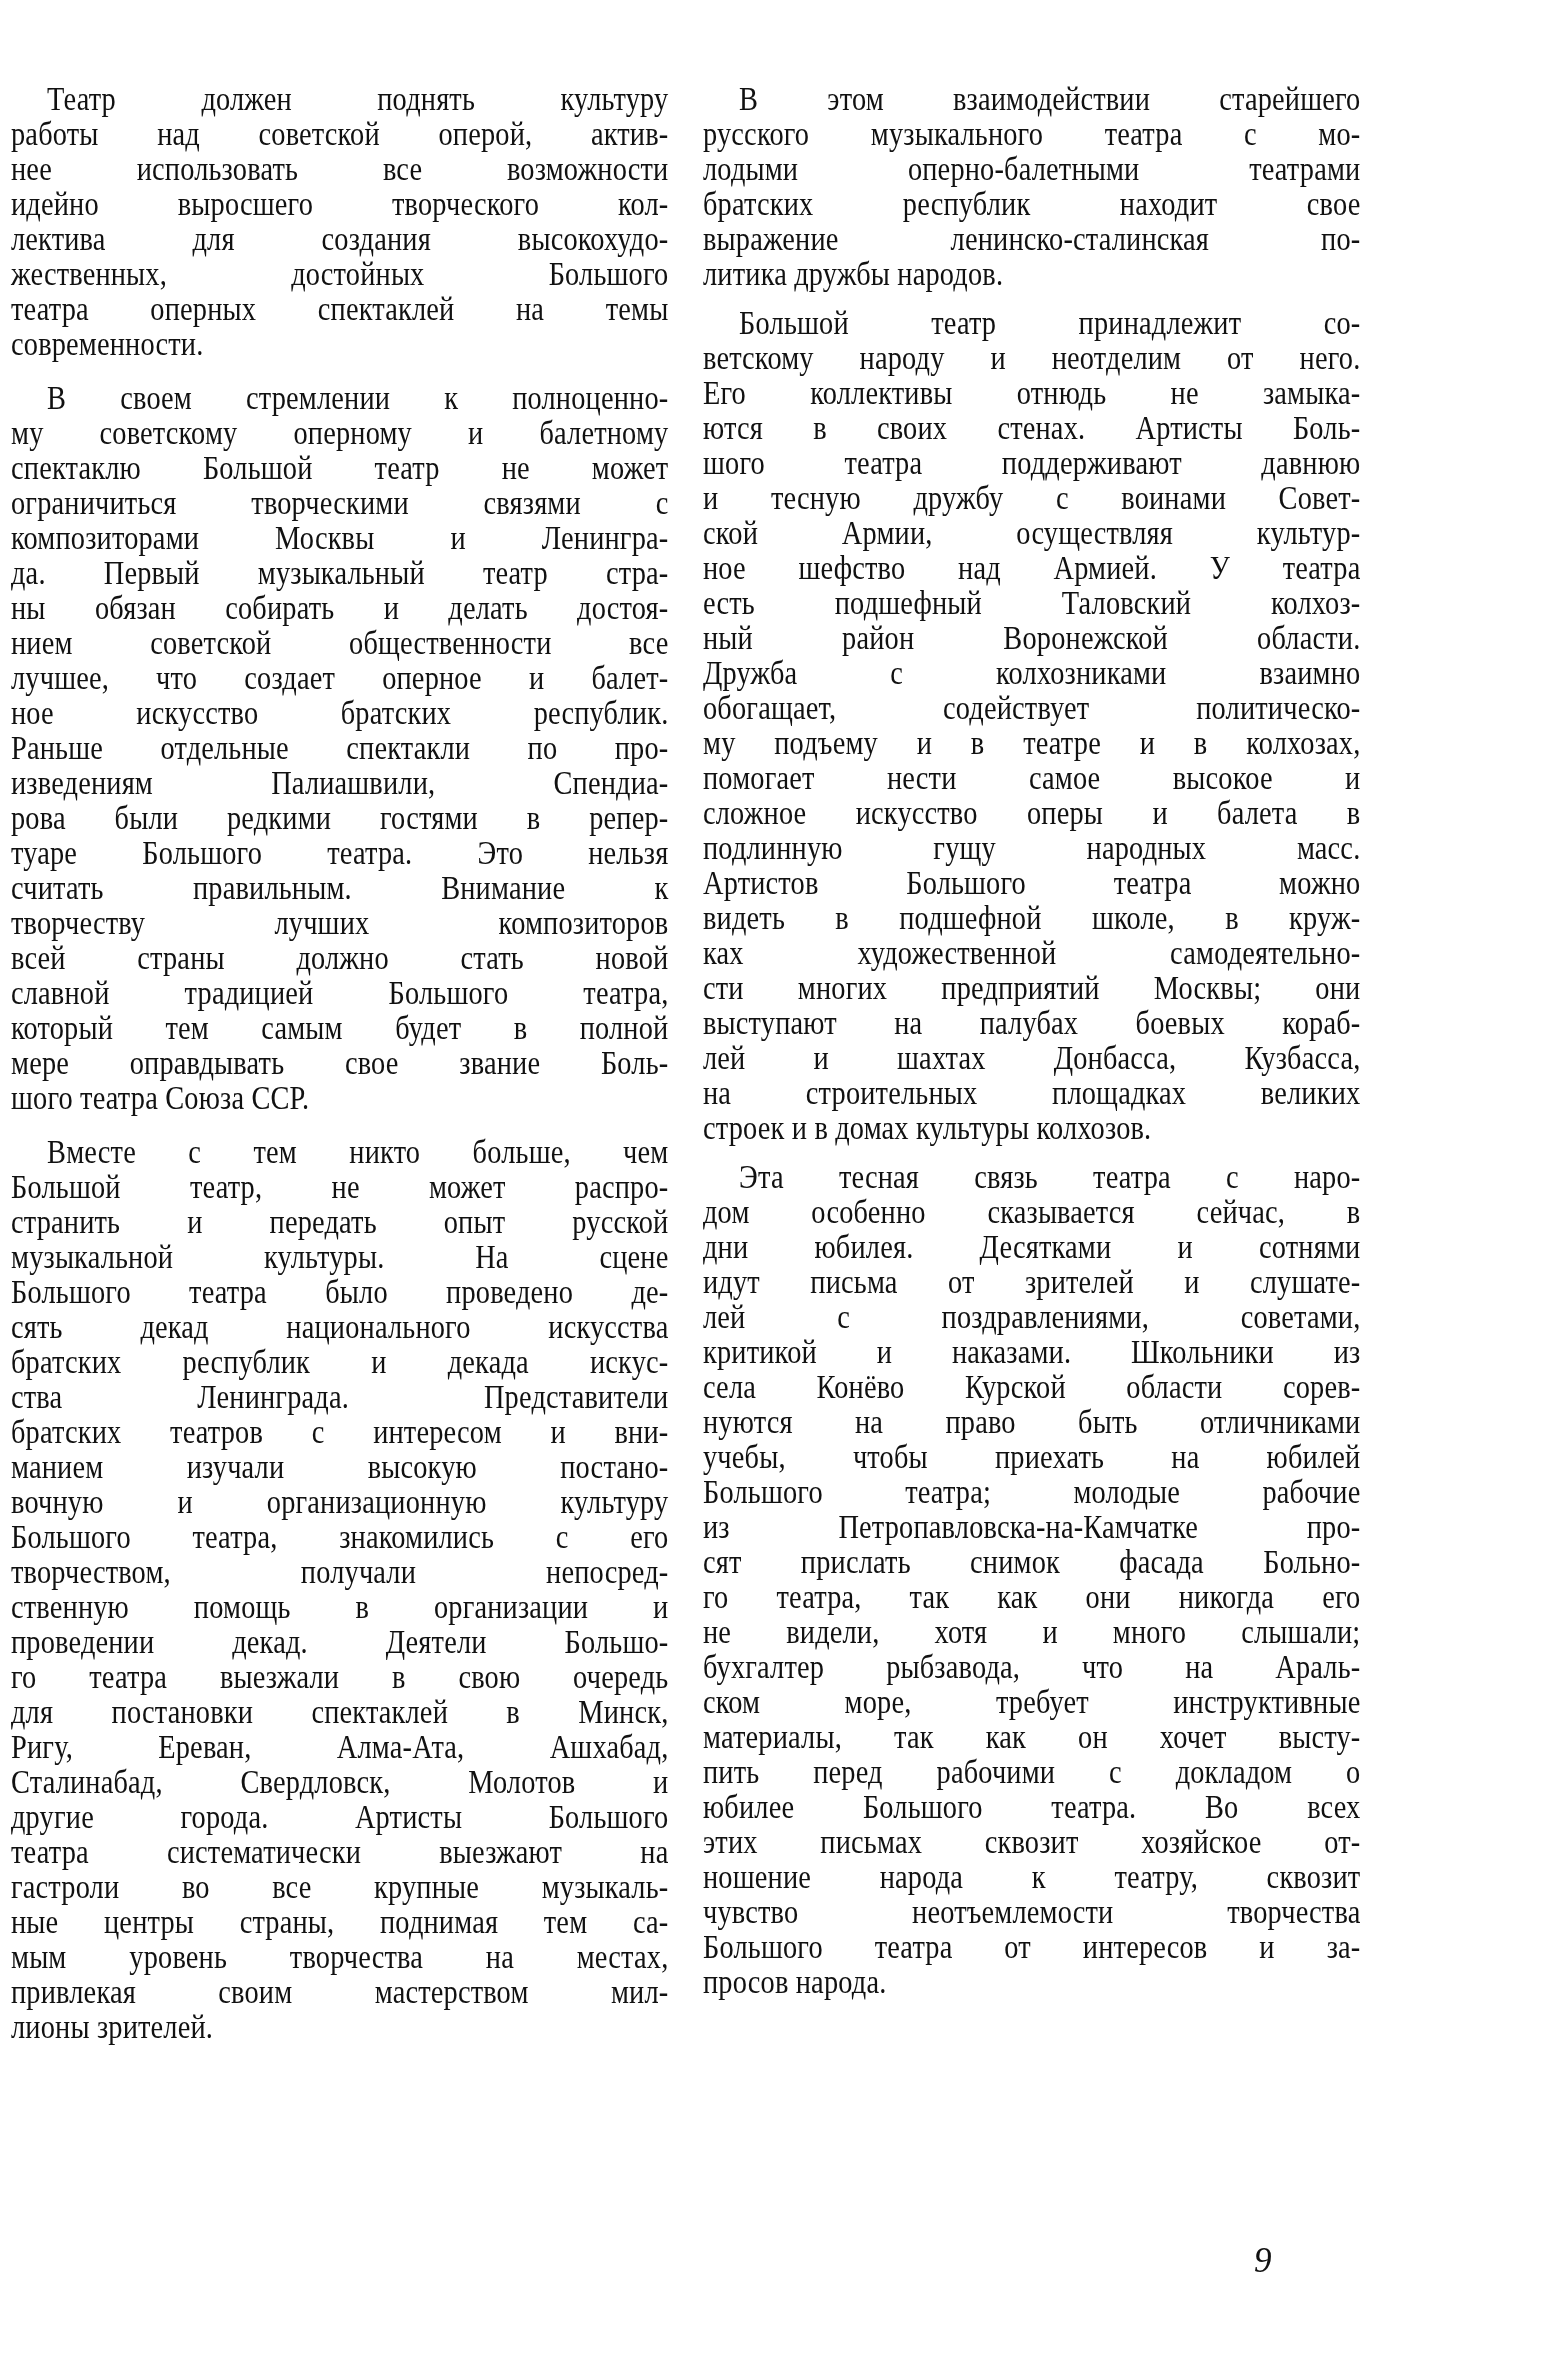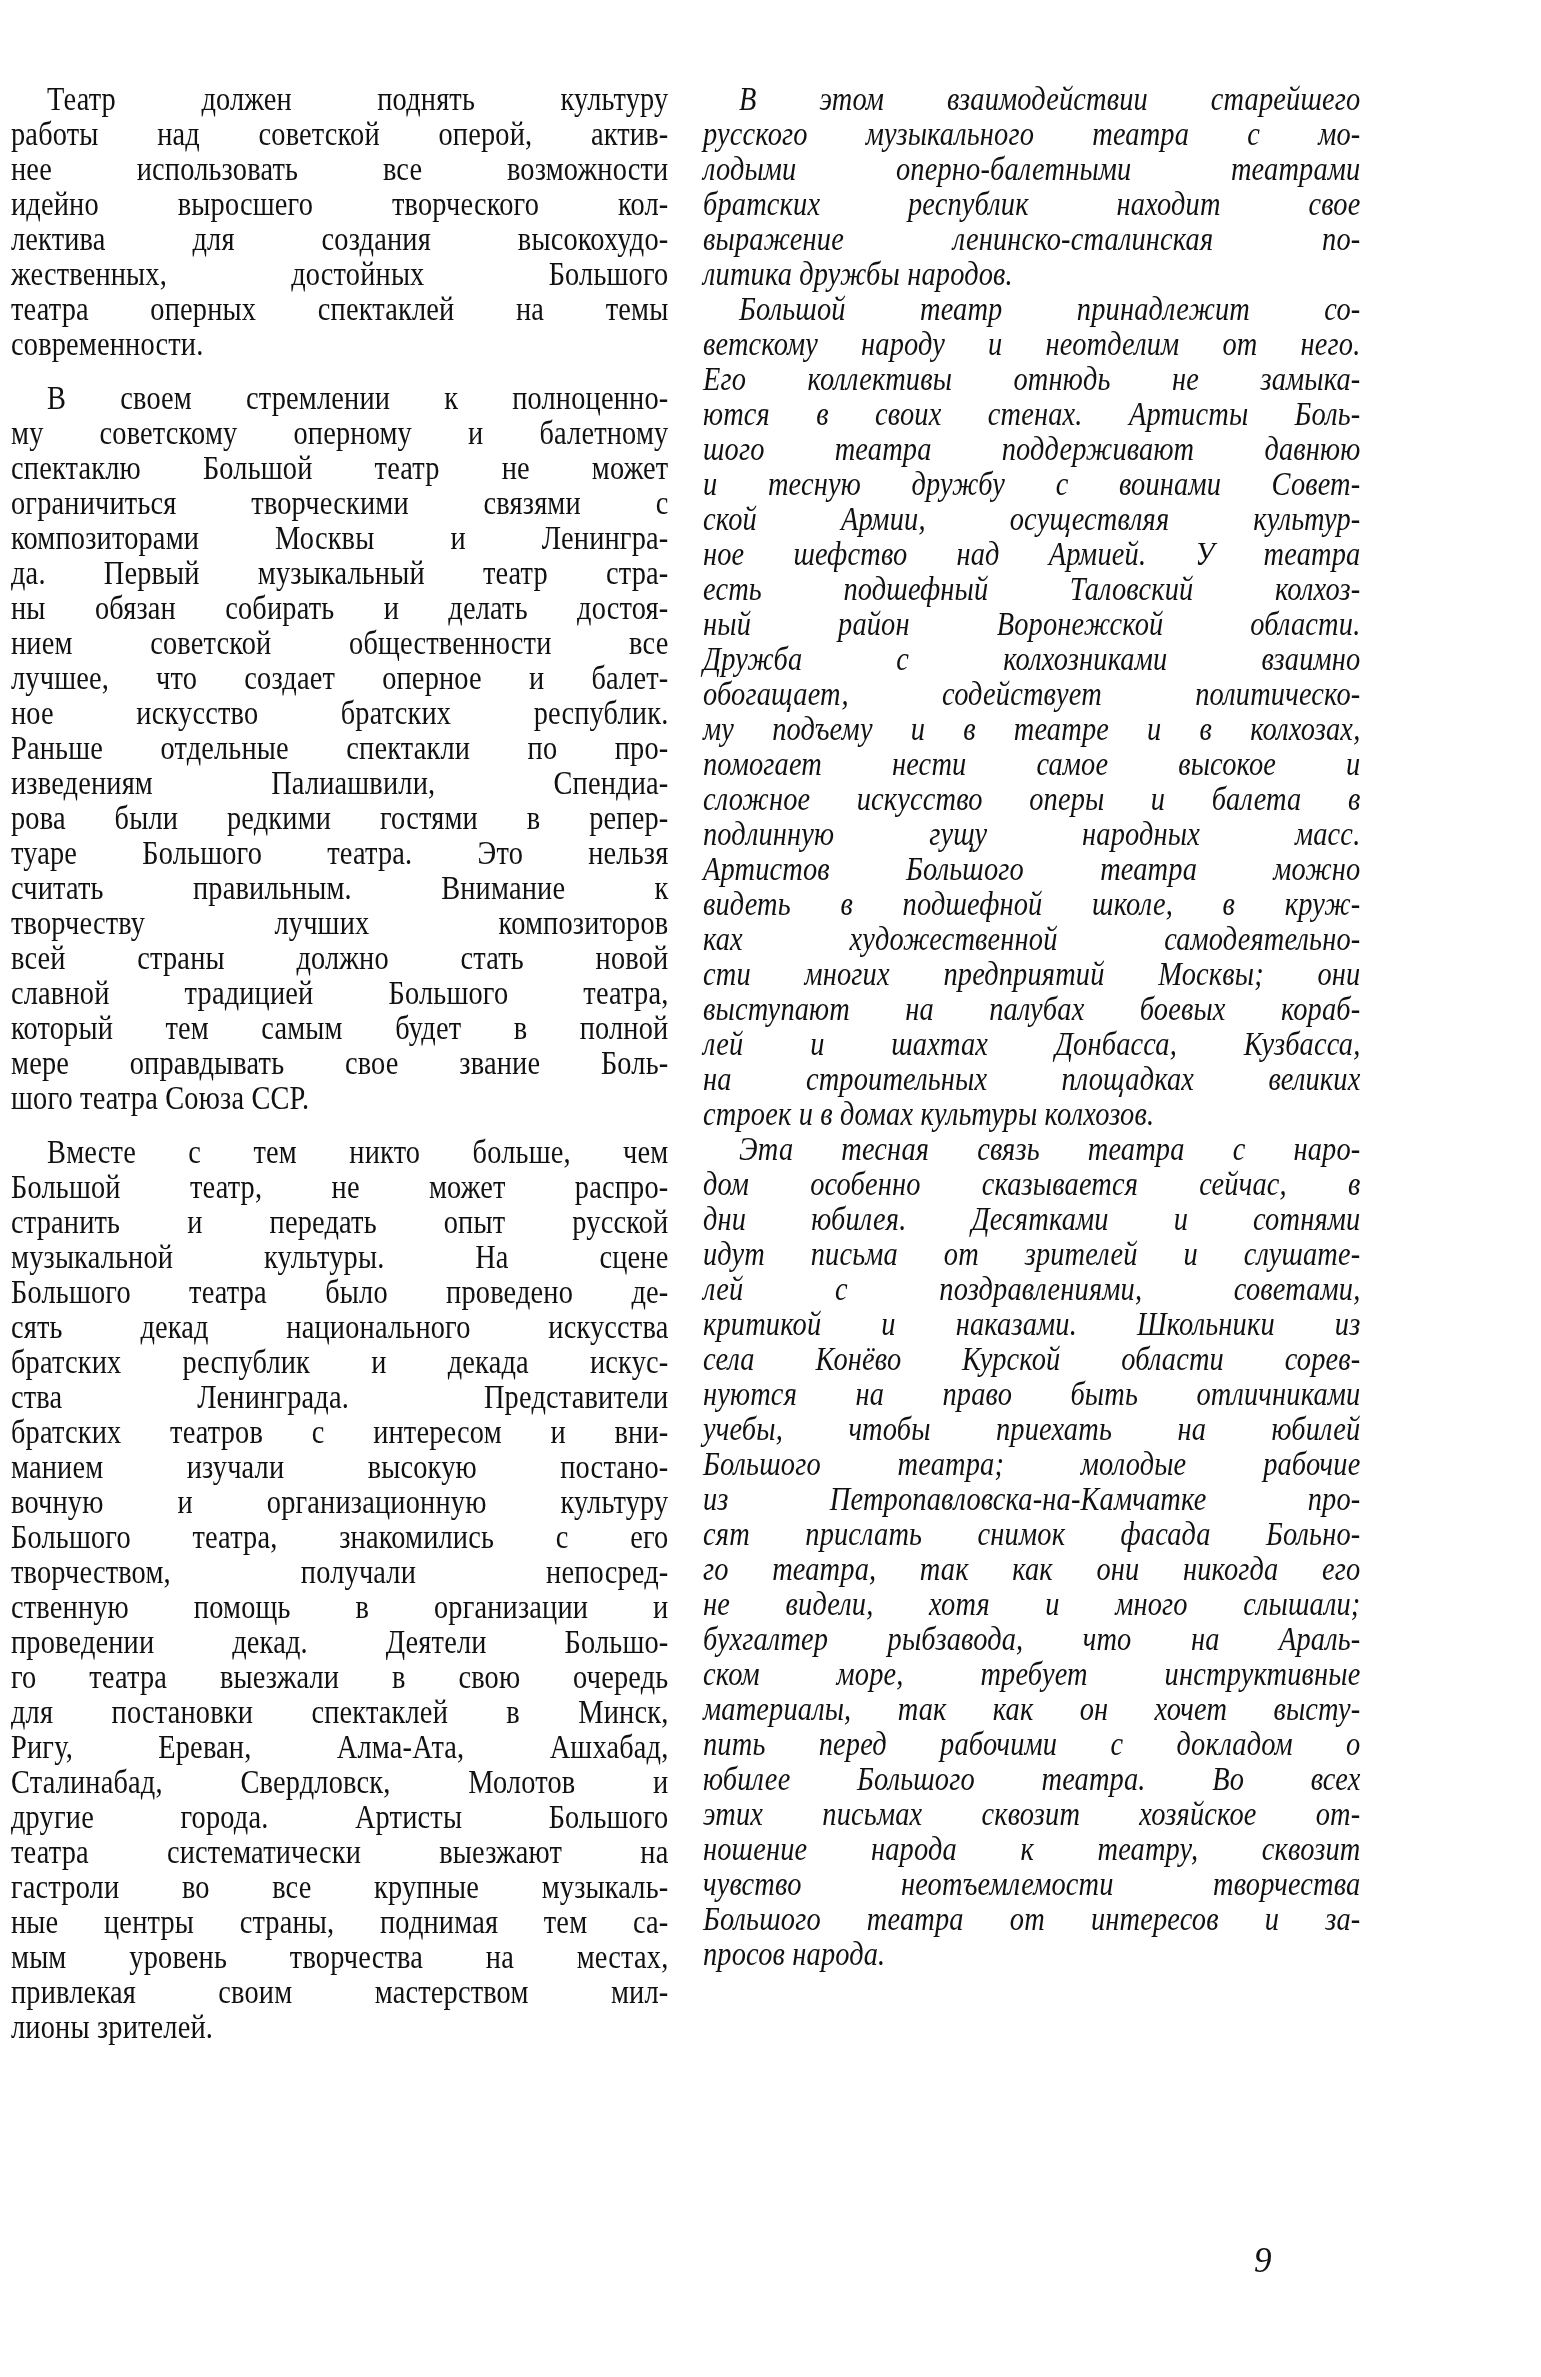--- a/index.html
+++ b/index.html
@@ -21,21 +21,21 @@
       top: 0;
       width: 1542px;
       height: 2377px;
     }
     .column {
       position: absolute;
       top: 82px;
       width: 659px;
     }
     .col-left { left: 10.5px; }
-    .col-right { left: 703px; font-style: italic; }
+    .col-right { left: 703px; }
     .line {
       display: block;
       height: 35px;
       line-height: 35px;
       font-size: 33px;
       white-space: nowrap;
       text-align: justify;
       text-align-last: justify;
       letter-spacing: 0.2px;
       transform: scaleX(0.86);
@@ -49,21 +49,21 @@
       padding-left: 42px;
       width: calc(116% - 42px);
     }
     .para {
       display: block;
     }
     .col-left .para + .para {
       margin-top: 19px;
     }
     .col-right .para + .para {
-      margin-top: 0px;
+      margin-top: 14px;
     }
     .page-number {
       position: absolute;
       left: 1254px;
       top: 2241px;
       font-size: 35px;
       font-style: italic;
     }
   </style>
 </head>

